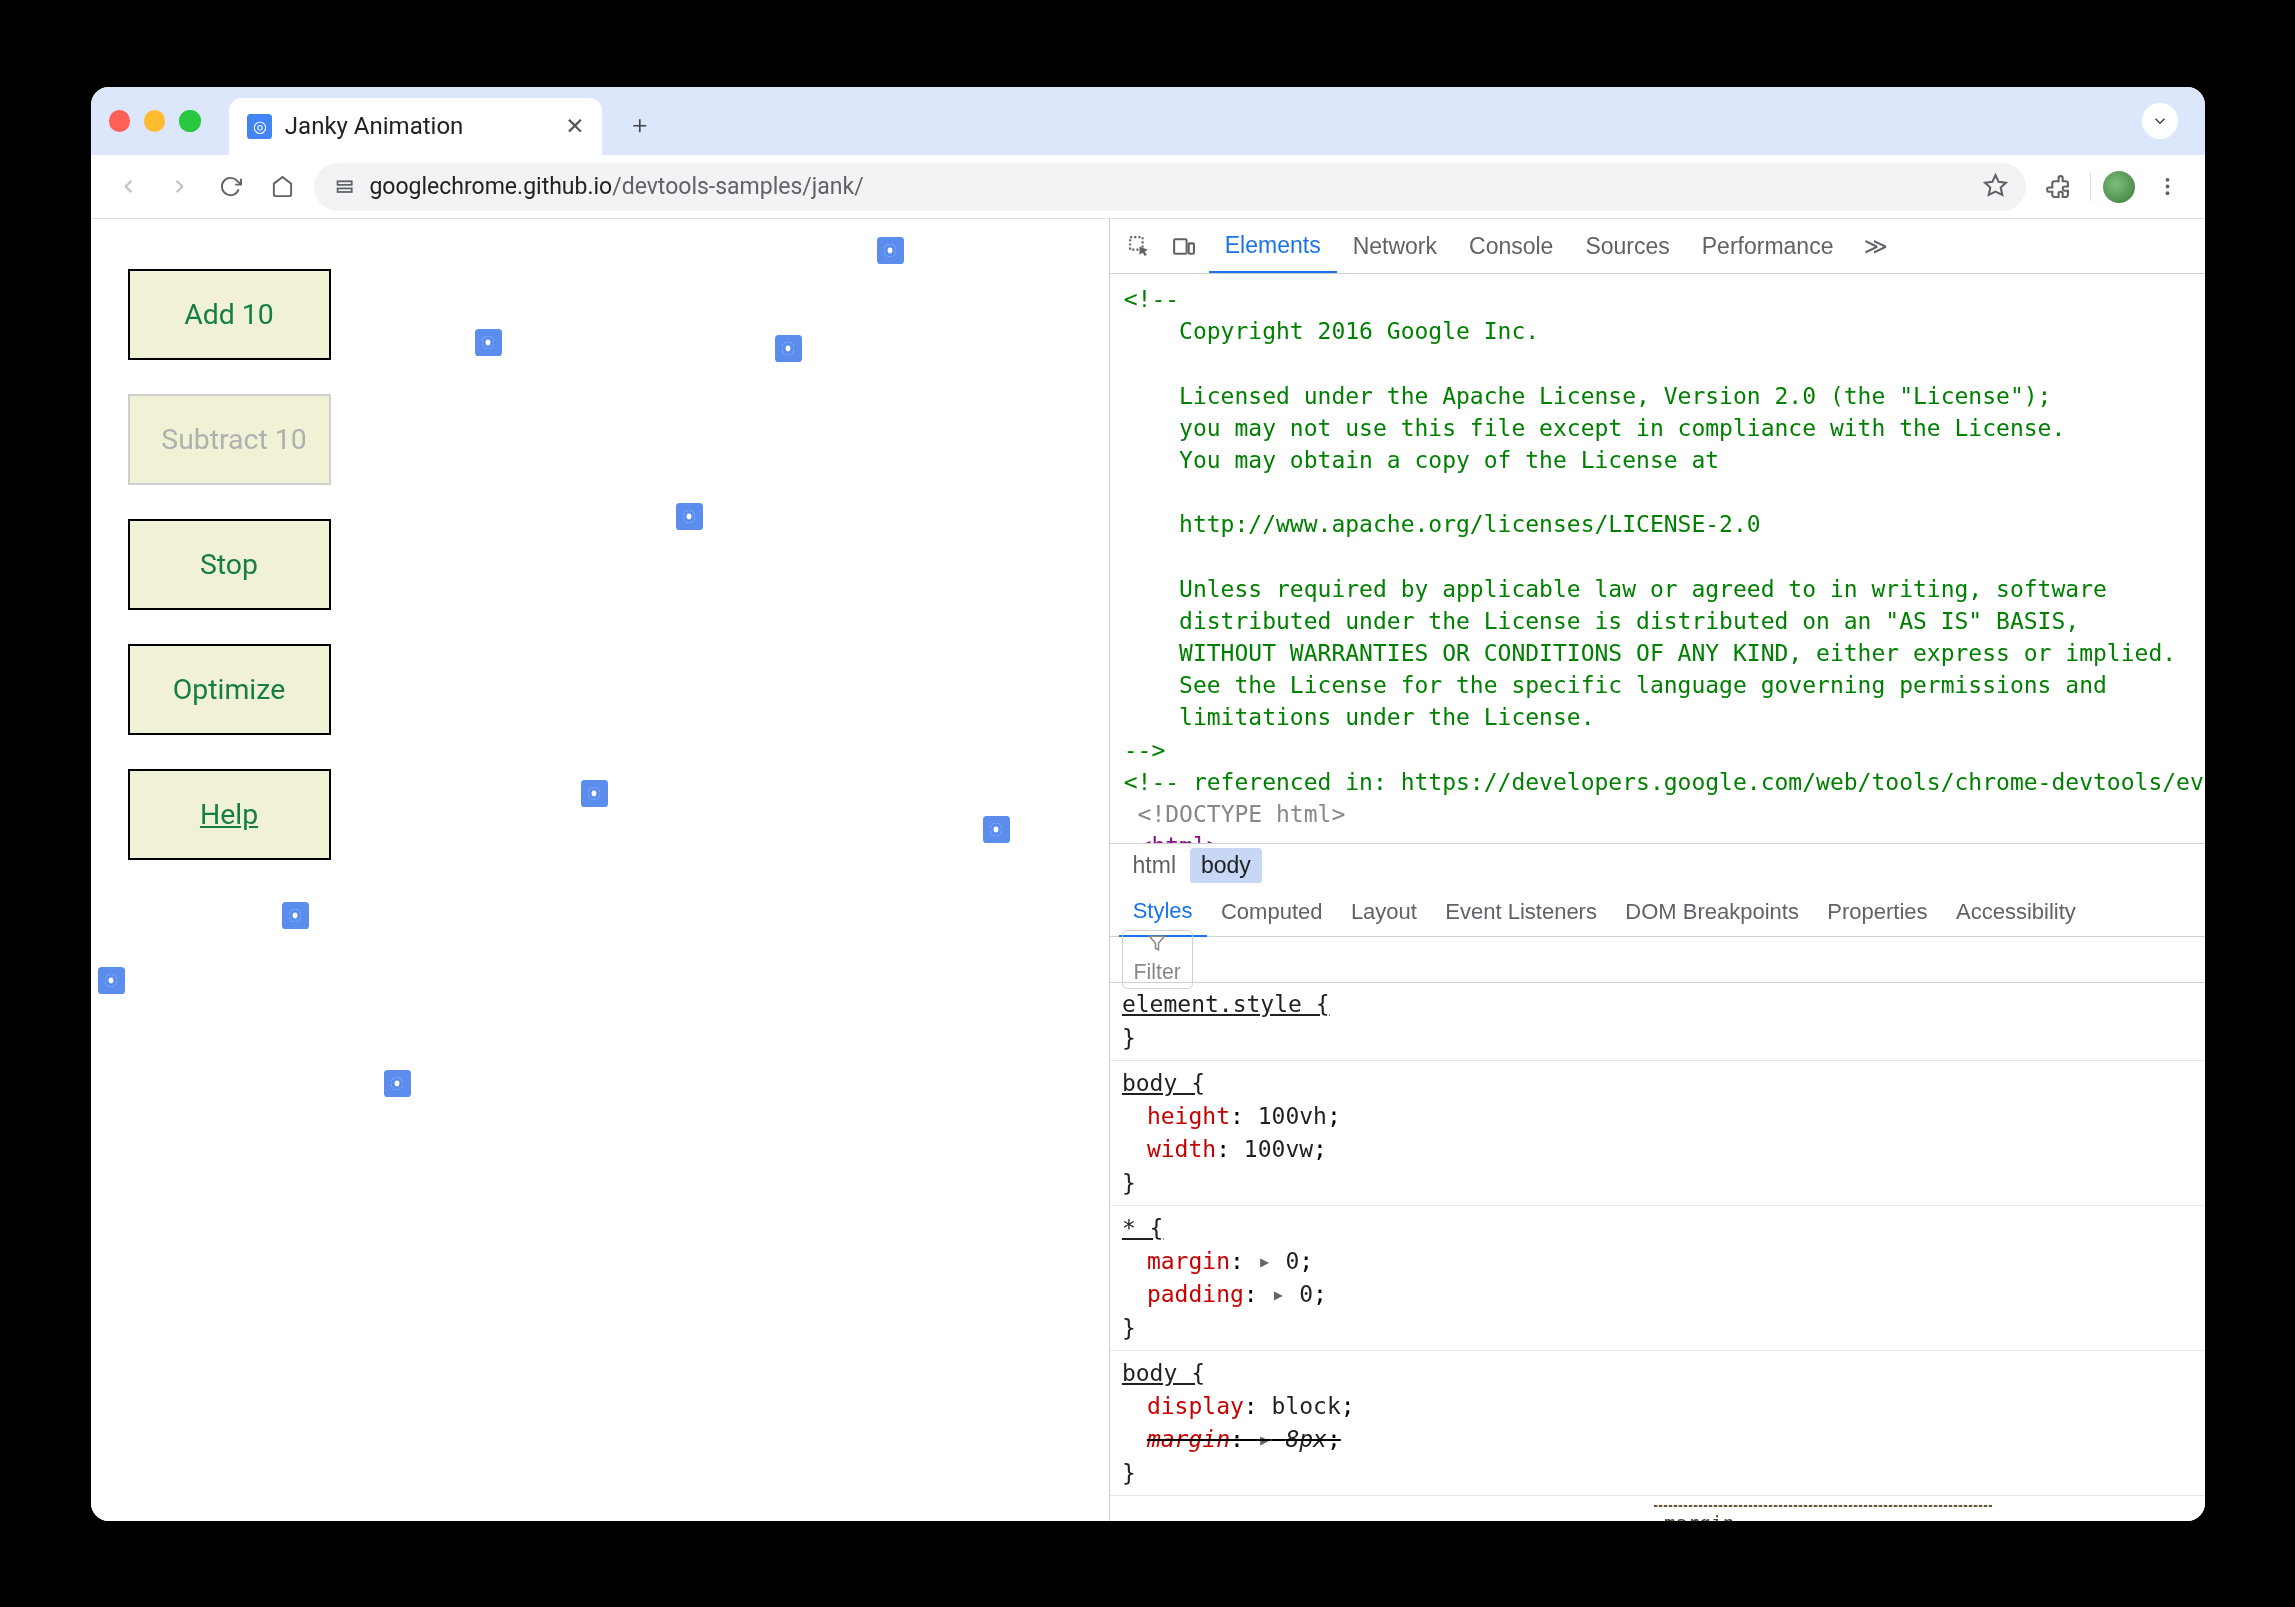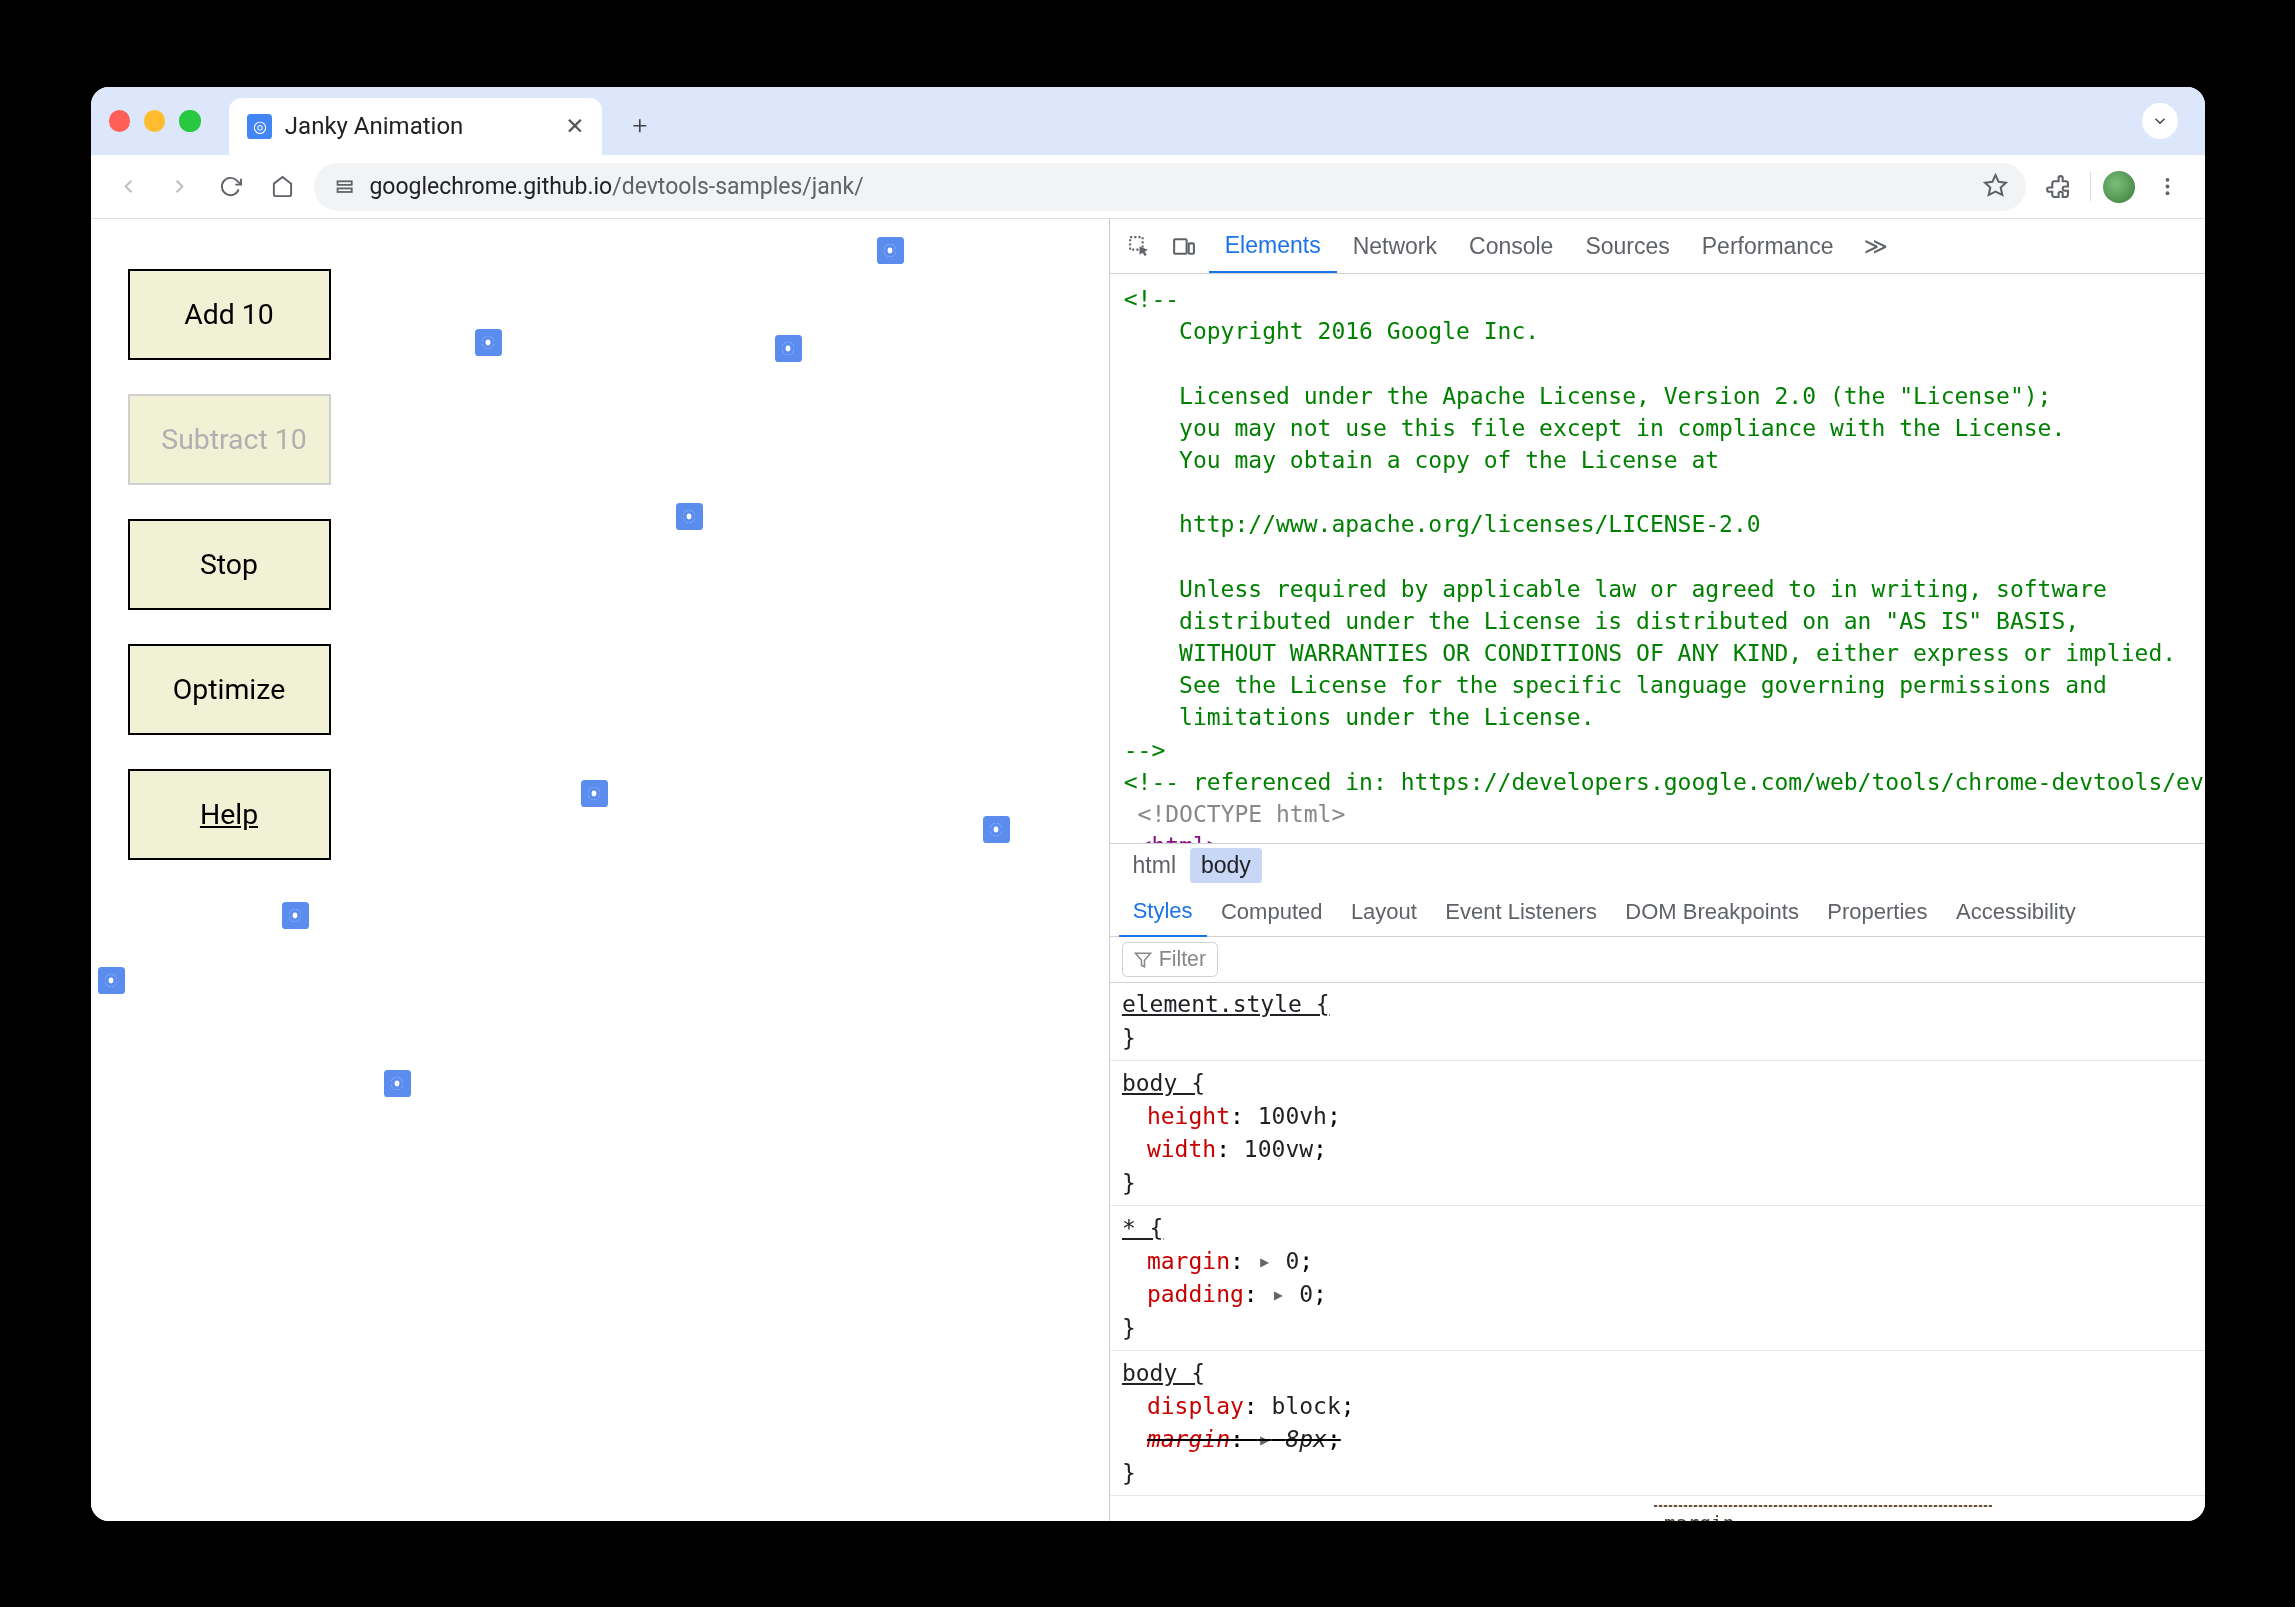--- a/index.html
+++ b/index.html
@@ -125,21 +125,21 @@
   display: flex;
   flex-direction: column;
   gap: 34px;
 }
 .ctrl-btn {
   width: 203px;
   height: 91px;
   border: 2.7px solid #000;
   background: #f1f1d6;
   font-size: 28.4px;
-  color: #000000;
+  color: #15803d;
   display: flex;
   align-items: center;
   justify-content: center;
   cursor: pointer;
 }
 .ctrl-btn.disabled {
   border-color: #d0d0d0;
   color: #b0b0b0;
   padding-left: 10px;
 }
@@ -234,21 +234,21 @@
 .dt-filterbar {
   height: 46px;
   border-bottom: 0.9px solid #d0d0d0;
   display: flex; align-items: center;
   padding: 0 12.4px; gap: 10.7px;
   font-size: 21.3px; color: #5f6368;
 }
 .dt-filterbar .filt {
   display: flex; align-items: center; gap: 7.1px;
   border: 0.9px solid #d0d0d0; border-radius: 5.3px;
-  padding: 3.6px 10.7px; color: #888;
+  padding: 3.6px 10.7px; color: #888; flex-direction: column;
 }
 
 .dt-styles {
   flex: 1;
   overflow: auto;
   font-family: Menlo, Consolas, monospace;
   font-size: 23px;
   line-height: 1.45;
   position: relative;
 }

